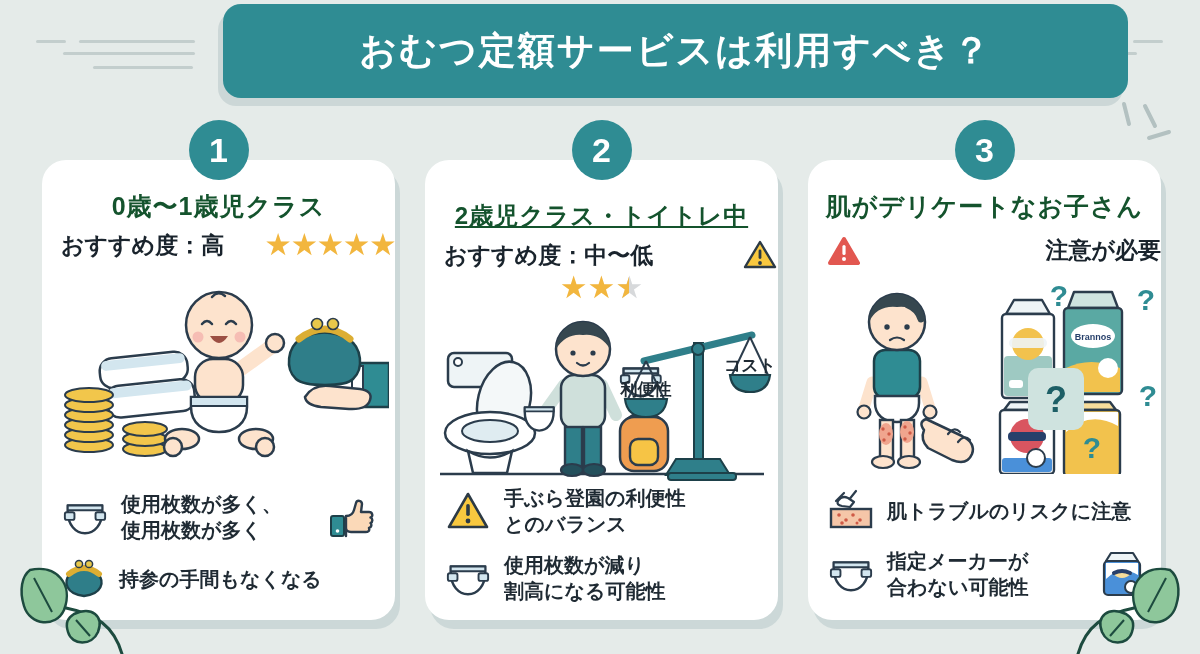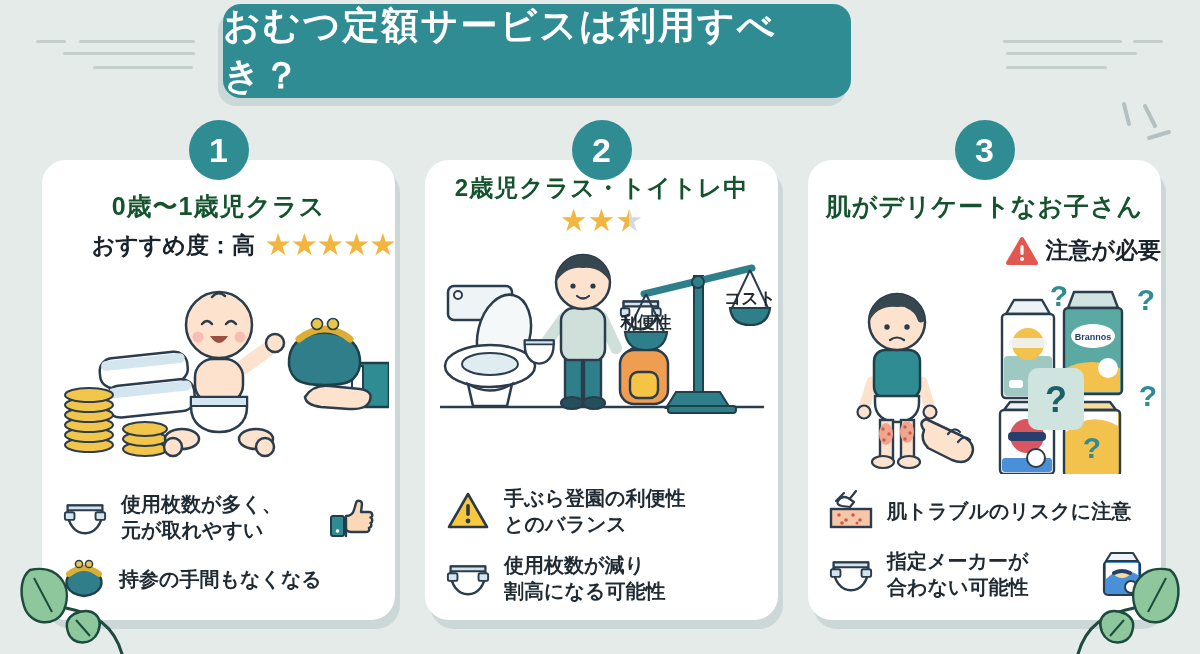--- a/index.html
+++ b/index.html
@@ -9,45 +9,45 @@
     font-family:"Liberation Sans", sans-serif;
     color:#1f2a33;
   }
   .stage{position:relative;width:1200px;height:654px;}
 
   
   .sline{position:absolute;height:3px;border-radius:2px;background:#c3cecd;}
 
   
   .banner{
-    position:absolute;left:223px;top:4px;width:628px;height:94px;
+    position:absolute;left:223px;top:4px;width:905px;height:94px;
     background:#2f8c93;border-radius:18px;
     box-shadow:-5px 8px 0 #ccd7d7;
     display:flex;align-items:center;justify-content:center;
   }
   .banner .title{color:#ffffff;font-size:37px;font-weight:bold;letter-spacing:2px;}
 
   
   .card{
     position:absolute;top:160px;width:353px;height:460px;
     background:#ffffff;border-radius:24px;
     box-shadow:5px 9px 0 #ccd8d8;
   }
   .card1{left:42px}.card2{left:425px}.card3{left:808px}
   .badge{
     position:absolute;top:-40px;left:50%;transform:translateX(-50%);
     width:60px;height:60px;border-radius:50%;background:#2f8c93;
     color:#fff;font-size:34px;font-weight:bold;
     display:flex;align-items:center;justify-content:center;
   }
   .card-title{margin:30px 6px 0;text-align:center;font-size:25px;font-weight:bold;color:#14532d;letter-spacing:1px;}
-  .card2 .card-title{margin-top:12px;font-size:24px;}
+  .card2 .card-title{margin-top:40px;font-size:24px;text-decoration:underline;}
   .subtitle{
-    display:flex;align-items:center;justify-content:flex-end;gap:9px;
-    margin-top:7px;font-size:23px;font-weight:bold;color:#19232c;
+    display:flex;align-items:center;justify-content:space-between;gap:9px;
+    margin-top:7px;font-size:23px;font-weight:bold;color:#19232c;margin-left:19px;
   }
   .card3 .subtitle{margin-top:12px;gap:6px;}
 
   
   .stars{display:inline-flex;gap:2px;line-height:1;}
   .subtitle .stars{font-size:27px;margin-left:2px;}
   .stars-row{display:flex;justify-content:center;margin-top:1px;font-size:31px;}
   .star{position:relative;display:inline-block;line-height:1;}
   .star .sb{color:#d7d9db;}
   .star.full .sb{color:#f2b63e;}
@@ -164,21 +164,21 @@
         <span class="bicon">
           <svg width="46" height="40" viewBox="0 0 48 40">
             <path d="M6 8 h36 v6 c0 14 -8 23 -18 23 c-10 0 -18 -9 -18 -23 Z" fill="#ffffff" stroke="#2b3c4c" stroke-width="2.5" stroke-linejoin="round"></path>
             <path d="M6 8 h36 v5 H6 Z" fill="#d3e6ef" stroke="#2b3c4c" stroke-width="2"></path>
             <rect x="3" y="15" width="10" height="8" rx="2" fill="#d3e6ef" stroke="#2b3c4c" stroke-width="2"></rect>
             <rect x="35" y="15" width="10" height="8" rx="2" fill="#d3e6ef" stroke="#2b3c4c" stroke-width="2"></rect>
           </svg>
         </span>
         <span class="txt">
           <span class="tl">使用枚数が多く、</span>
-          <span class="tl">元が取れやすい</span>
+          <span class="tl">使用枚数が多く</span>
         </span>
         <span class="bicon trail">
           <svg width="48" height="46" viewBox="0 0 48 46">
             <rect x="2" y="22" width="13" height="20" rx="2" fill="#2f8c93" stroke="#1d4049" stroke-width="2"></rect>
             <circle cx="8.5" cy="37" r="1.8" fill="#ffffff"></circle>
             <path d="M17 42 V22 c4 0 7 -2 8 -6 l2 -7 c1 -3.5 6 -2.5 6 1 l-1 8 h8 c3.5 0 4.5 4.5 1.5 5.5 c2.5 1 2.5 4.5 0 5.5 c1.5 1.5 1 4.5 -1.5 5 c1 3 -1 4 -3.5 4 H22 c-3 0 -5 -1 -5 -4 Z" fill="#fbd9b8" stroke="#2b3c4c" stroke-width="2.4" stroke-linejoin="round"></path>
           </svg>
         </span>
       </div>
       <div class="bullet">
@@ -195,20 +195,30 @@
         </span>
       </div>
     </div>
   </div>
 
   <div class="card card2">
     <div class="badge">
       <span>2</span>
     </div>
     <div class="card-title">2歳児クラス・トイトレ中</div>
+    <div class="subtitle">
+      <span>おすすめ度：中〜低</span>
+      <span class="bicon">
+        <svg width="36" height="32" viewBox="0 0 36 32">
+          <path d="M18 3 L33 28 H3 Z" fill="#f8c83f" stroke="#2c3a45" stroke-width="2.4" stroke-linejoin="round"></path>
+          <rect x="16.6" y="10.5" width="2.8" height="9.5" rx="1.4" fill="#2c3a45"></rect>
+          <circle cx="18" cy="24" r="1.9" fill="#2c3a45"></circle>
+        </svg>
+      </span>
+    </div>
     <div class="stars-row">
         <span class="star full"><span class="sb">★</span></span>
         <span class="star full"><span class="sb">★</span></span>
         <span class="star half"><span class="sb">★</span><span class="sf">★</span></span>
       </div>
 
     <svg class="illus" width="340" height="172" viewBox="0 0 340 172">
       <line x1="8" y1="165" x2="332" y2="165" stroke="#2b3c4c" stroke-width="2.5"></line>
 
       <g>

